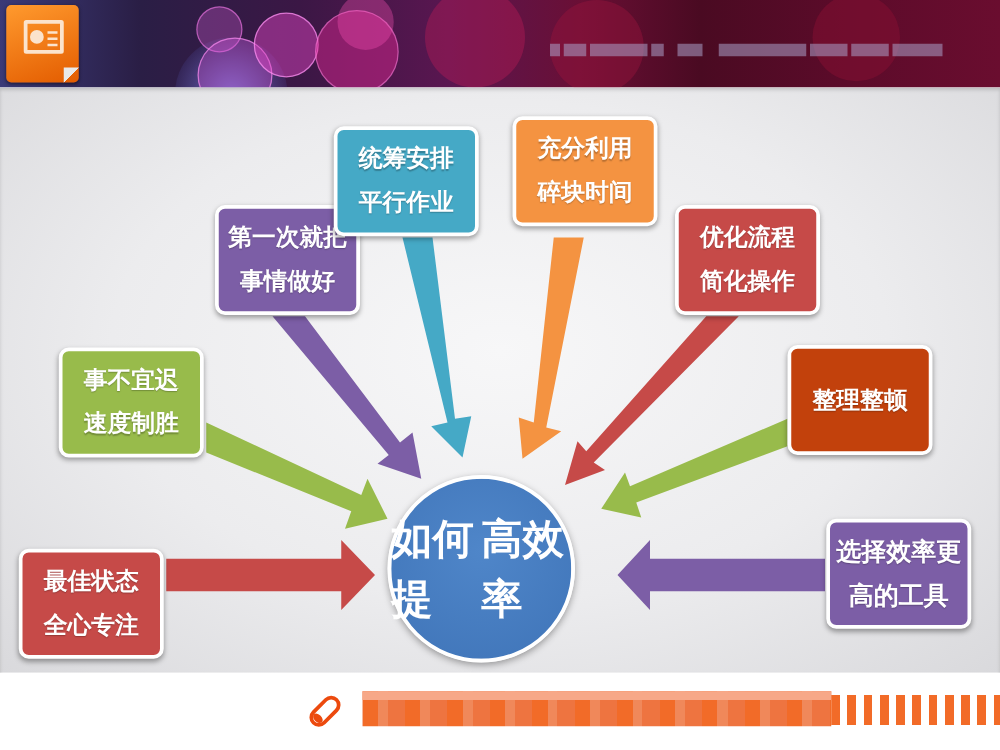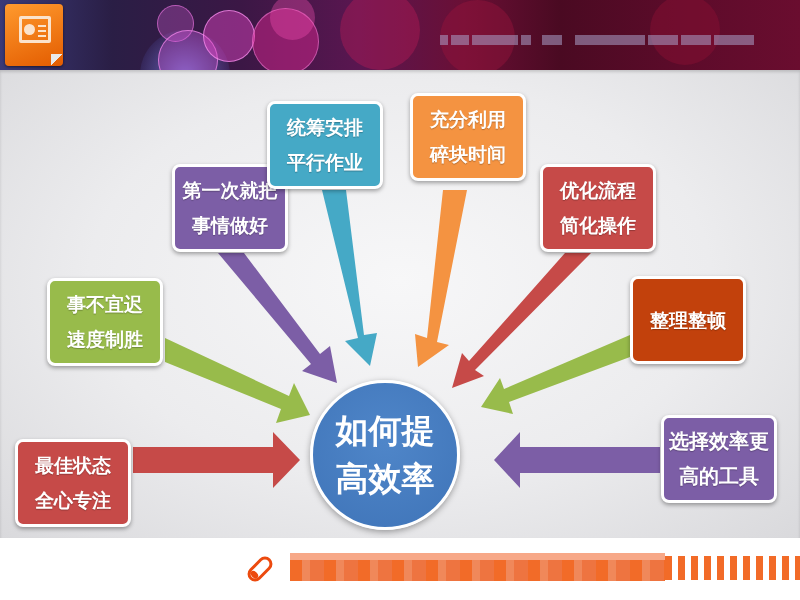--- a/index.html
+++ b/index.html
@@ -21,21 +21,21 @@
     box-shadow: inset 0 2px 3px rgba(0,0,0,0.15); }
 
   svg.arrows { position: absolute; left: 0; top: 0; width: 800px; height: 600px; }
 
   .box { position: absolute; width: 116px; height: 88px; border: 3px solid #ffffff; border-radius: 8px;
     box-sizing: border-box; box-shadow: 0 2px 4px rgba(0,0,0,0.35);
     display: flex; flex-direction: column; justify-content: center; align-items: center; color: #ffffff;
     font-family: "DejaVu Sans", sans-serif; font-weight: bold; font-size: 19px; line-height: 35px; text-shadow: 0 1px 1px rgba(0,0,0,0.25); }
   .center { position: absolute; left: 310px; top: 380px; width: 150px; height: 150px; border-radius: 50%;
     background: radial-gradient(circle at 50% 40%, #4f86c9, #3f74b8); border: 3px solid #ffffff; box-sizing: border-box;
-    box-shadow: 0 2px 6px rgba(0,0,0,0.35); display: flex; flex-direction: column; justify-content: center; align-items: center;
+    box-shadow: 0 2px 6px rgba(0,0,0,0.35); display: flex; flex-direction: row; justify-content: center; align-items: center;
     color: #fff; font-weight: bold; font-size: 33px; line-height: 48px; font-family: "DejaVu Sans", sans-serif; }
 
   .footer-icon { position: absolute; left: 243px; top: 552px; width: 34px; height: 34px; }
   .footer-bar { position: absolute; left: 290px; top: 553px; width: 375px; height: 28px;
     background: repeating-linear-gradient(90deg, #f26b28 0 12px, #f0885a 12px 20px, #ee7440 20px 34px); }
   .footer-bar::before { content: ""; position: absolute; left: 0; top: 0; width: 100%; height: 7px; background: #f7a888; }
   .stripes { position: absolute; left: 665px; top: 556px; width: 135px; height: 24px;
     background: repeating-linear-gradient(90deg, #f26b28 0 7px, transparent 7px 13px); }
 </style>
 </head>

